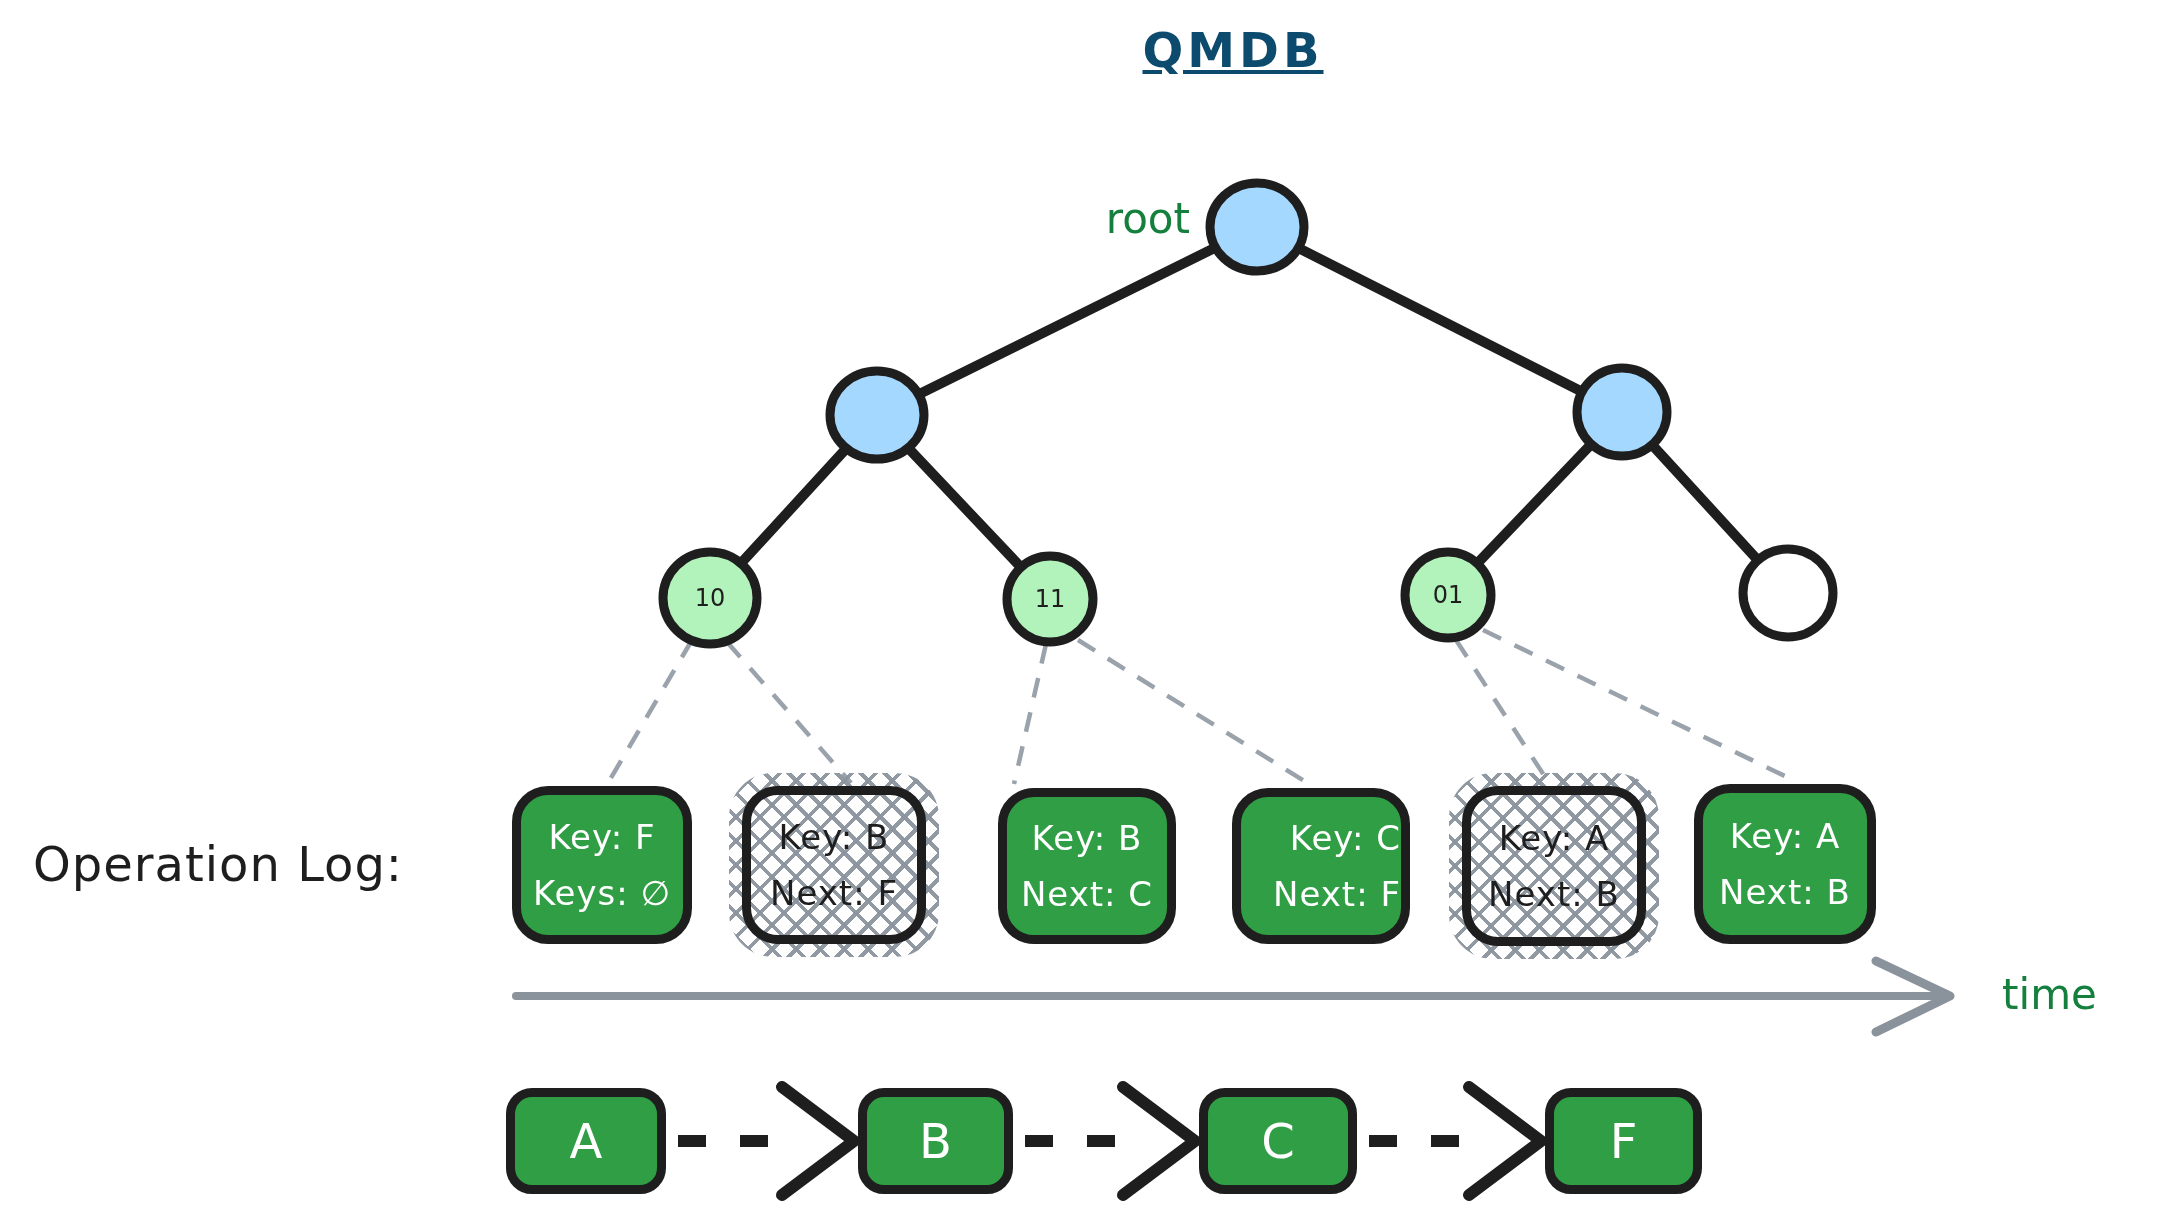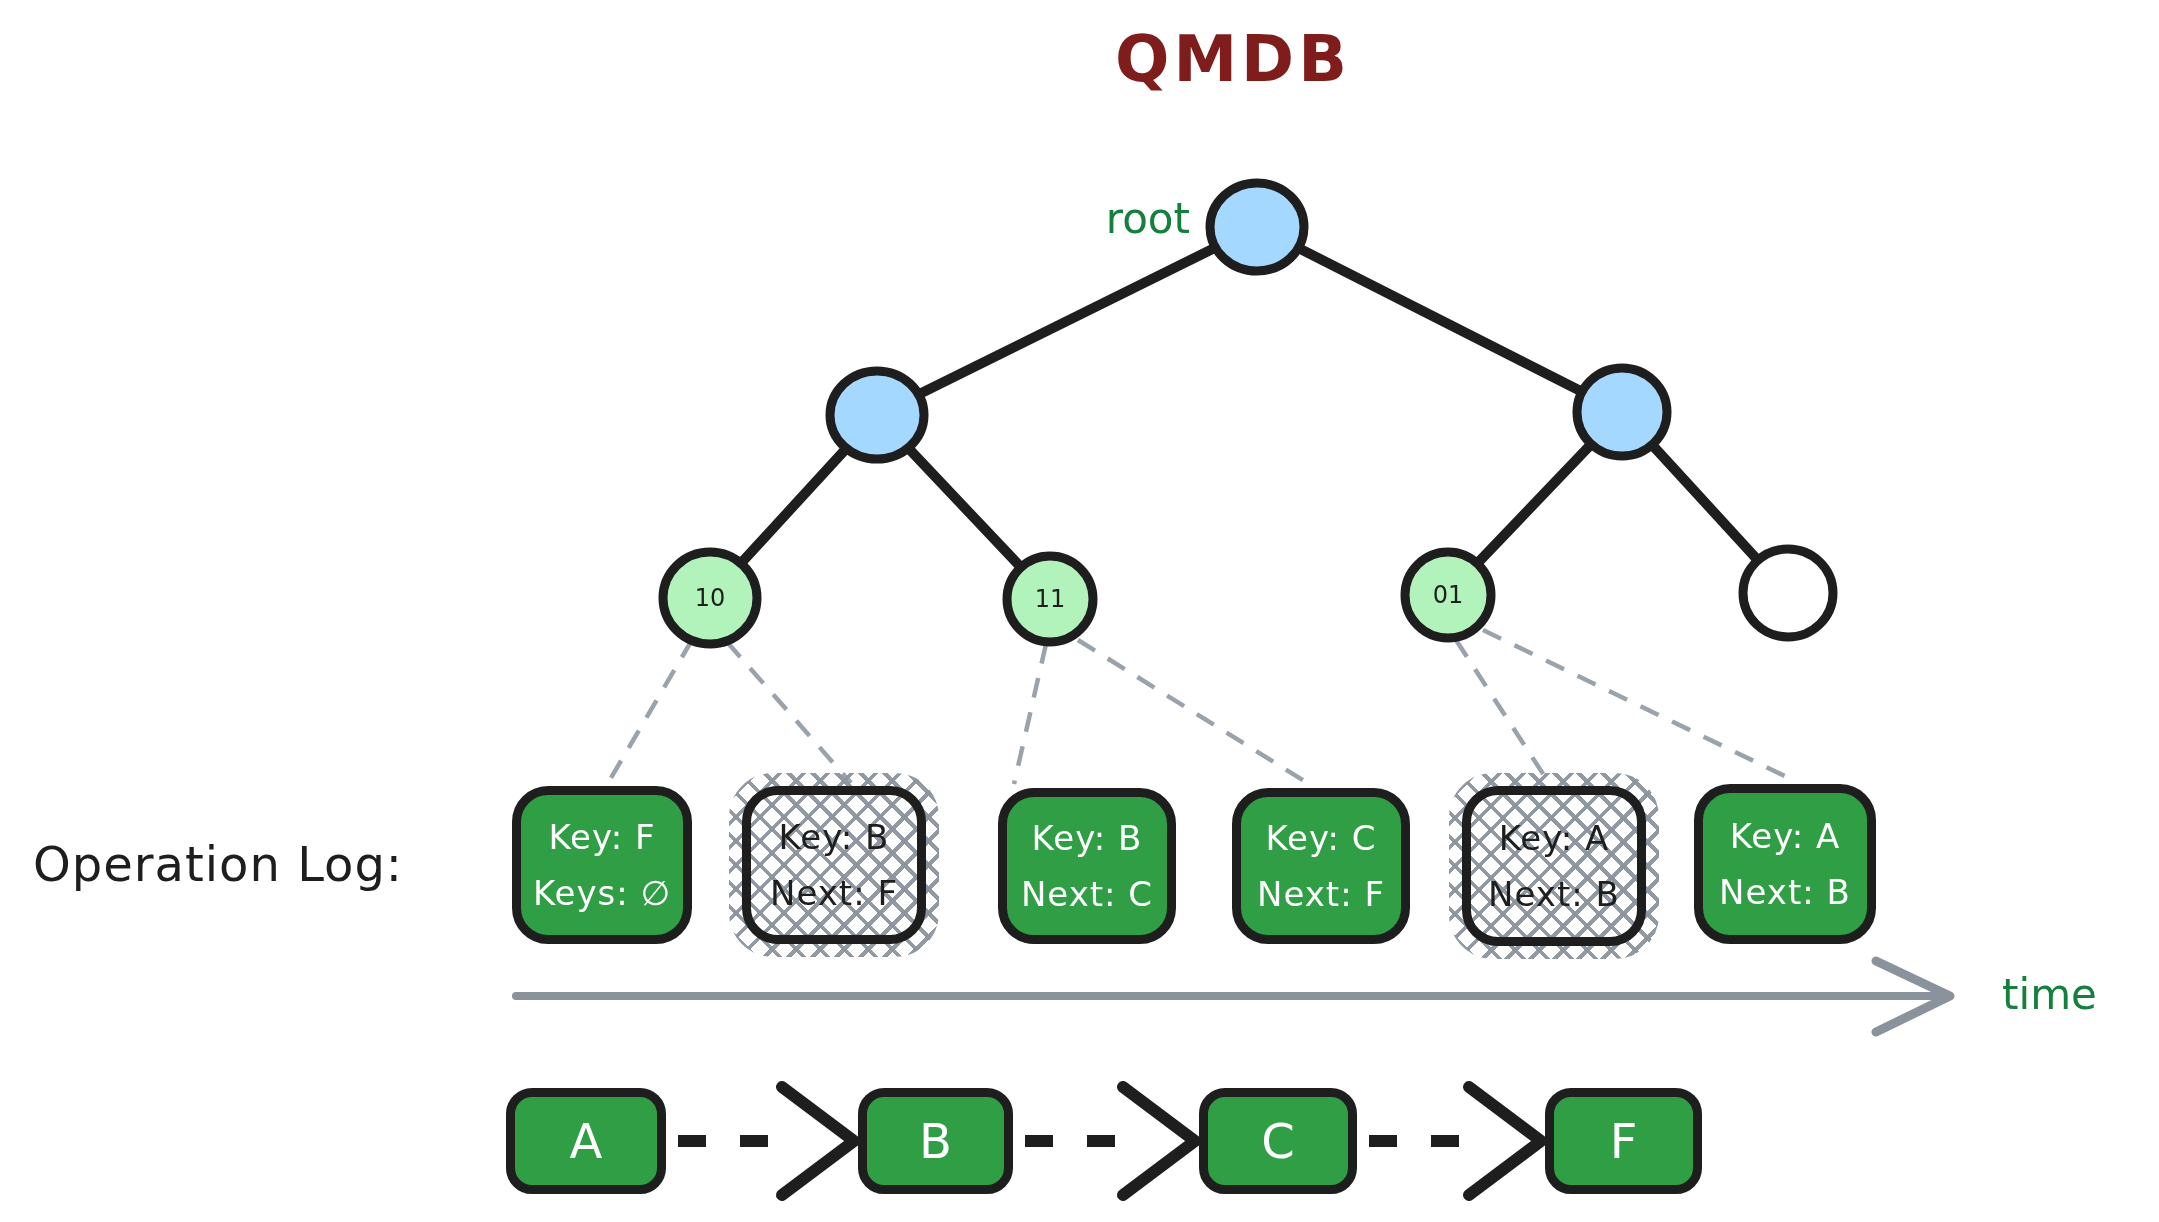--- a/index.html
+++ b/index.html
@@ -5,21 +5,21 @@
   html,body { margin:0; padding:0; background:#ffffff; }
   .stage {
     position:relative; width:2159px; height:1222px; background:#ffffff;
     font-family:"DejaVu Sans","Liberation Sans",sans-serif; overflow:hidden;
     color:#1e1e1e;
   }
   .layer { position:absolute; left:0; top:0; width:2159px; height:1222px; }
 
   .title {
     position:absolute; left:1033px; top:22px; width:400px; text-align:center;
-    font-size:64px; font-weight:bold; letter-spacing:4px; color:#7f1d1d;
+    font-size:48px; font-weight:bold; letter-spacing:4px; color:#0c4a6e;text-decoration:underline;
   }
   .glabel { position:absolute; color:#15803d; white-space:nowrap; }
   .root-label  { left:990px;  top:194px; width:200px; text-align:right; font-size:42px; }
   .twig-label  { left:114px;  top:566px; font-size:43px; letter-spacing:1px; }
   .time-label  { left:2002px; top:970px; font-size:42px; }
 
   .blabel { position:absolute; color:#1e1e1e; font-size:48px; white-space:nowrap; letter-spacing:1px; }
   .op-log-label { left:33px; top:836px; }
   .linked-label { left:33px; top:1116px; }
 
@@ -125,21 +125,21 @@
     <div class="box-border"></div>
     <div class="line">Key: B</div>
     <div class="line">Next: F</div>
   </div>
 
   <div class="op-box current" style="left:998px; top:788px; width:178px; height:156px;">
     <div class="line">Key: B</div>
     <div class="line">Next: C</div>
   </div>
 
-  <div class="op-box current" style="left:1232px; top:788px; width:178px; height:156px;">
+  <div class="op-box current" style="left:1232px; top:788px; width:178px; height:156px;align-items:flex-end;">
     <div class="line">Key: C</div>
     <div class="line">Next: F</div>
   </div>
 
   <div class="op-box superseded" style="left:1462px; top:786px; width:184px; height:160px;">
     <div class="hatch-spill"></div>
     <div class="box-border"></div>
     <div class="line">Key: A</div>
     <div class="line">Next: B</div>
   </div>

